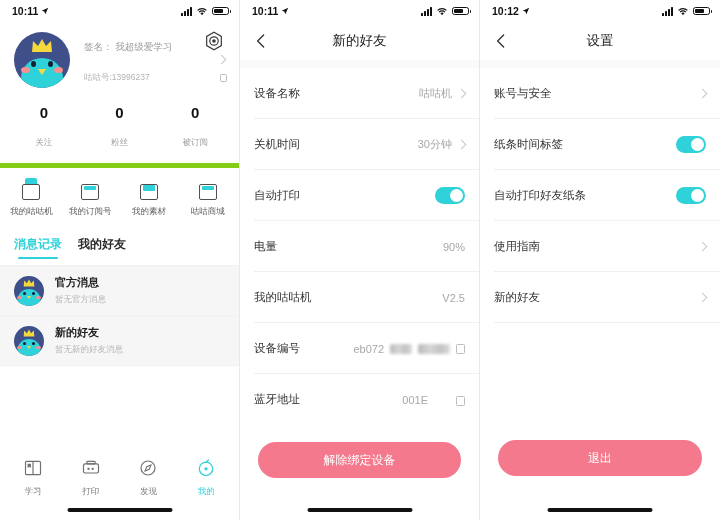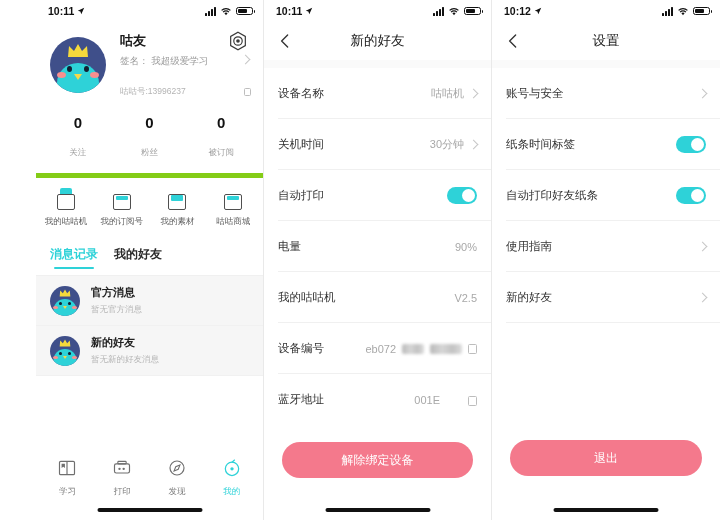--- a/index.html
+++ b/index.html
@@ -2,21 +2,21 @@
 <html><head>
 <meta charset="utf-8">
 <style>
   * { box-sizing: border-box; margin: 0; padding: 0; }
   html, body {
     width: 720px; height: 520px;
     background: #ffffff;
     font-family: "Liberation Sans", "DejaVu Sans", sans-serif;
     overflow: hidden;
   }
-  .screens { display: flex; width: 720px; height: 520px; padding-left: 36px; }
+  .screens { display: flex; width: 720px; height: 520px; }
   .screen {
     width: 240px; height: 520px;
     position: relative;
     background: #ffffff;
     overflow: hidden;
     border-right: 1px solid #e9e9e9;
   }
   .screen:last-child { border-right: none; }
 
   
@@ -273,21 +273,20 @@
         <svg style="position:absolute;left:50%;top:6px;transform:translateX(-50%);" width="22" height="15" viewBox="0 0 22 15">
           <path d="M1 14 L2 3 L7 8 L11 1 L15 8 L20 3 L21 14 Z" fill="#f5d93c"></path>
         </svg>
         <div class="eye l"></div>
         <div class="eye r"></div>
         <div class="cheek l"></div>
         <div class="cheek r"></div>
         <div class="beak"></div>
       </div>
       <div class="prof-info">
-        <div class="prof-name">咕友</div>
         <div class="prof-sign">签名： 我超级爱学习</div>
         <div class="prof-id">
           <span>咕咕号:13996237</span>
           <span class="copy-ic" style="width:7px;height:8px;"></span>
         </div>
       </div>
       <span class="chev prof-arrow"></span>
     </div>
 
     <div class="stats">

